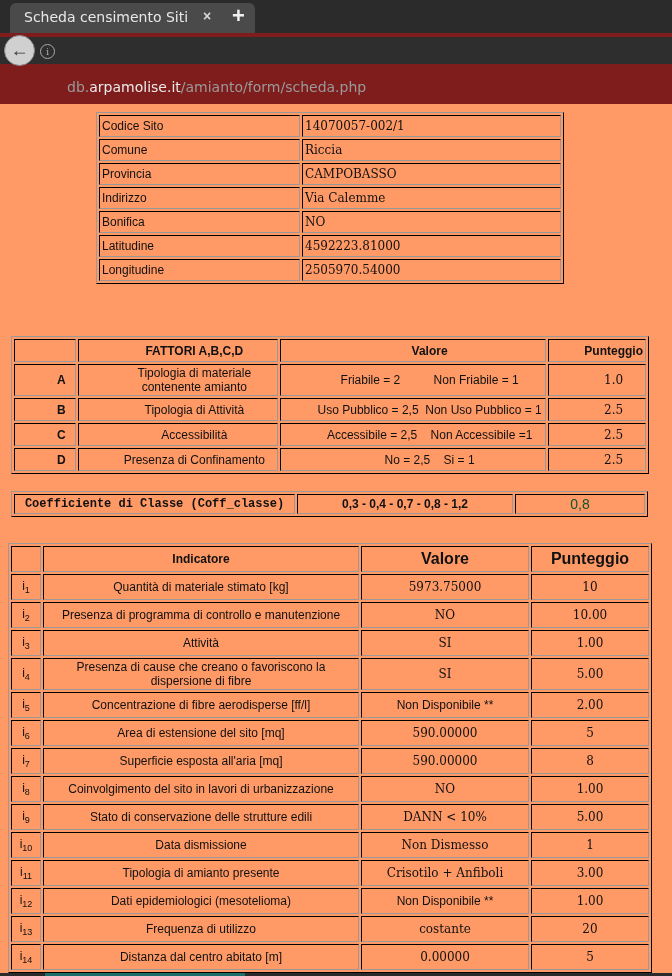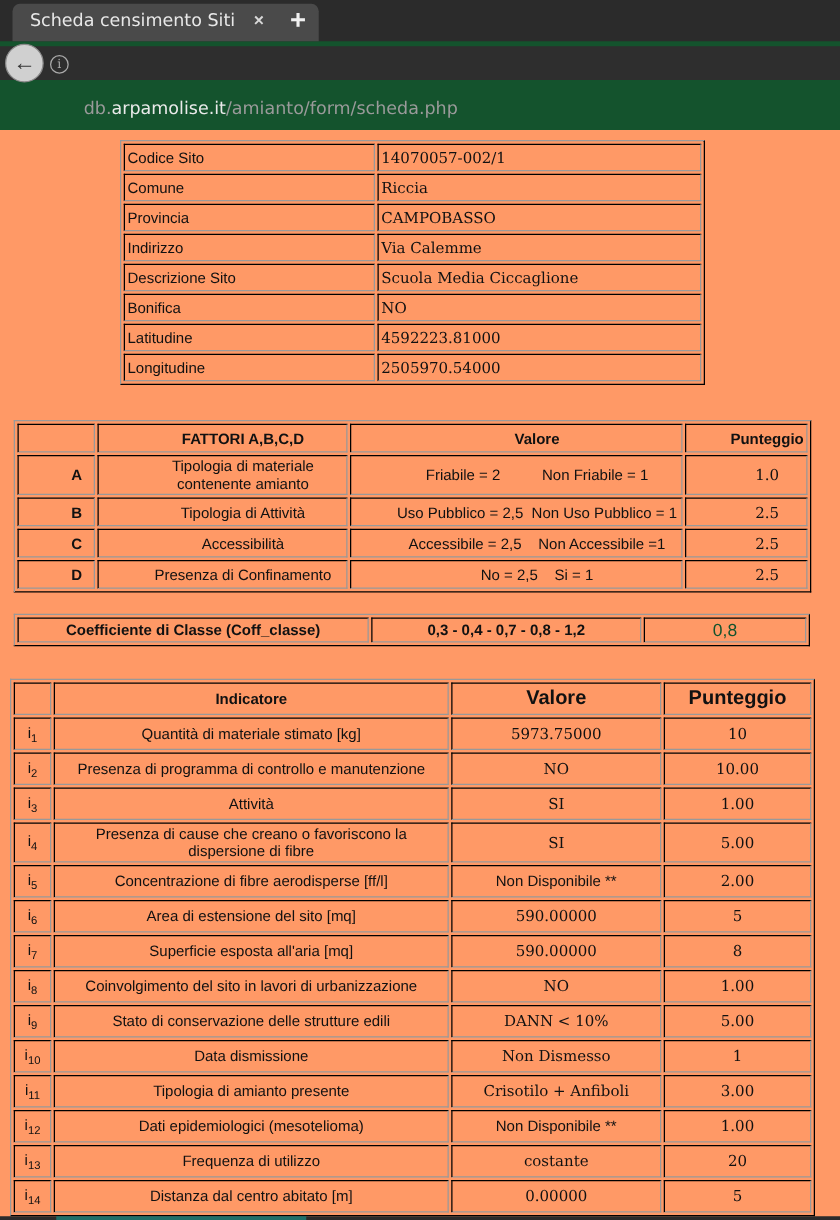--- a/index.html
+++ b/index.html
@@ -3,21 +3,21 @@
   <meta charset="utf-8">
   <style>
     html, body { margin: 0; padding: 0; }
     body {
       width: 672px; height: 976px; overflow: hidden;
       background: #ff9966;
       font-family: "Liberation Sans", sans-serif;
       position: relative;
     }
     
-    .chrome { position: absolute; left: 0; top: 0; width: 672px; height: 104px; background: #14532d; }
+    .chrome { position: absolute; left: 0; top: 0; width: 672px; height: 104px; background: #7f1d1d; }
     .tabstrip { position: absolute; left: 0; top: 0; width: 672px; height: 33px; background: #2b2b2b; }
     .tab {
       position: absolute; left: 10px; top: 3px; width: 245px; height: 30px;
       background: #4a4a4a; border-radius: 6px 6px 0 0;
     }
     .tab-title { position: absolute; left: 14px; top: 6px; color: #e8e8e8; font-size: 14px; font-family: "DejaVu Sans", sans-serif; }
     .tab-close { position: absolute; left: 193px; top: 5px; color: #d8d8d8; font-size: 14px; font-weight: bold; }
     .newtab { position: absolute; left: 232px; top: 3px; color: #f0f0f0; font-size: 22px; font-weight: bold; }
     .urlbar { position: absolute; left: 0; top: 37px; width: 672px; height: 27px; background: #2e2e2e; }
     .back-btn {
@@ -102,24 +102,20 @@
       </tr>
       <tr>
         <td class="lbl">Provincia</td>
         <td class="serif">CAMPOBASSO</td>
       </tr>
       <tr>
         <td class="lbl">Indirizzo</td>
         <td class="serif">Via Calemme</td>
       </tr>
       <tr>
-        <td class="lbl">Descrizione Sito</td>
-        <td class="serif">Scuola Media Ciccaglione</td>
-      </tr>
-      <tr>
         <td class="lbl">Bonifica</td>
         <td class="serif">NO</td>
       </tr>
       <tr>
         <td class="lbl">Latitudine</td>
         <td class="serif">4592223.81000</td>
       </tr>
       <tr>
         <td class="lbl">Longitudine</td>
         <td class="serif">2505970.54000</td>
@@ -160,21 +156,21 @@
         <td>Presenza di Confinamento</td>
         <td style="white-space: pre; text-align: center;">No = 2,5    Si = 1</td>
         <td class="serif">2.5</td>
       </tr>
     </tbody>
 </table>
 
 <table class="legacy" id="t-coeff">
   <tbody>
       <tr>
-    <td style="width:275px;font-weight:bold;font-family:Liberation Sans, sans-serif">Coefficiente di Classe (Coff_classe)</td>
+    <td style="width:275px;font-weight:bold;font-family:Liberation Mono, monospace">Coefficiente di Classe (Coff_classe)</td>
     <td style="width:210px;font-weight:bold">0,3 - 0,4 - 0,7 -  0,8 -  1,2</td>
     <td style="font-size:14px;color:#14532d">0,8</td>
   </tr>
 </tbody>
   </table>
 
 <table class="legacy" id="t-ind">
   <thead>
     <tr>
       <th style="width:24px"></th>

